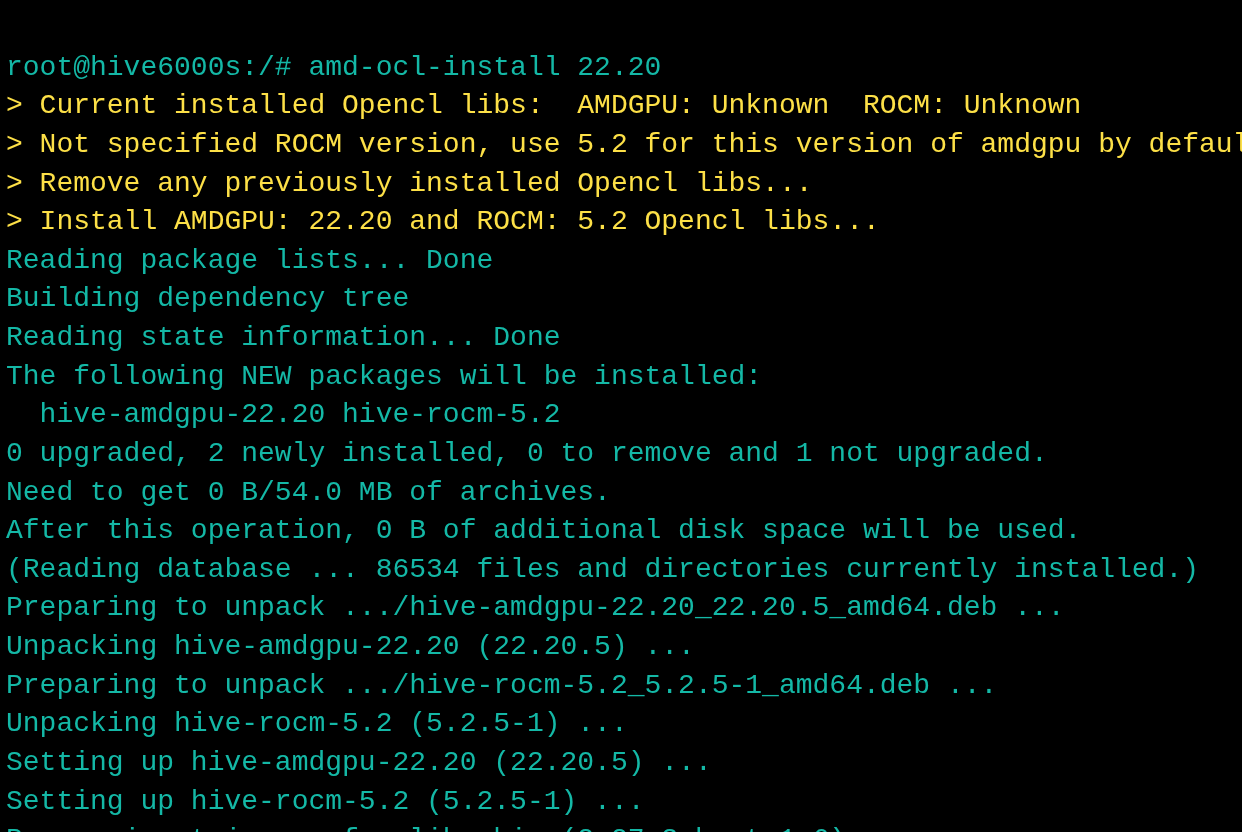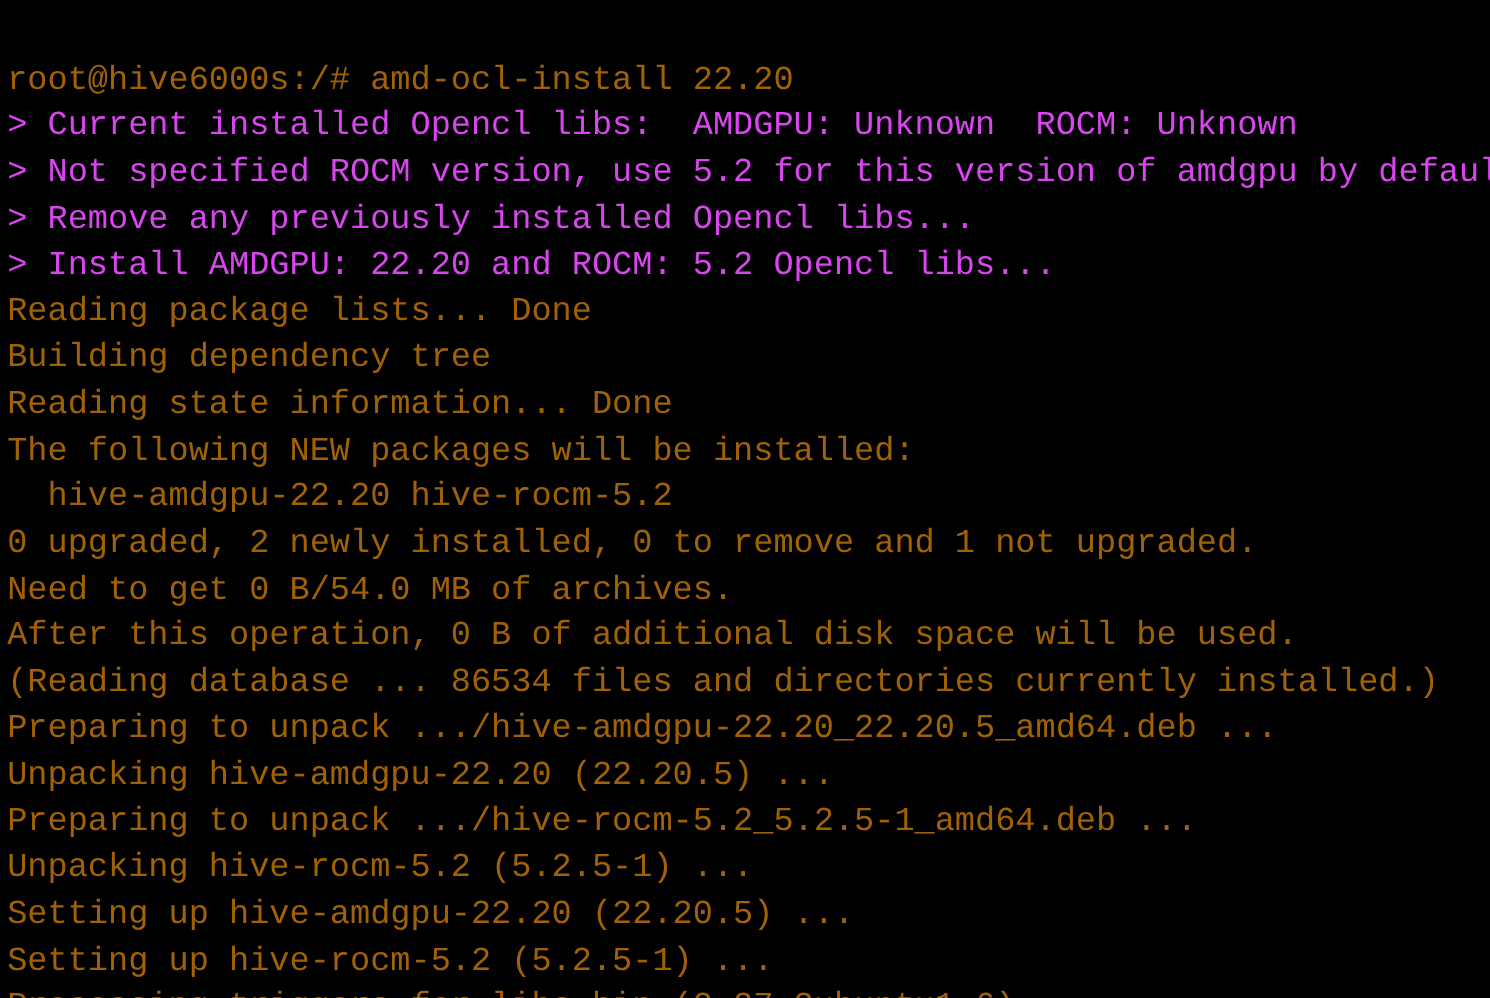--- a/index.html
+++ b/index.html
@@ -18,25 +18,25 @@
       line-height: 1.38;
       padding: 10px 6px;
     }
 
     .terminal {
       color: #ffffff;
       white-space: pre;
     }
 
     .cyan {
-      color: #d946ef;
+      color: #fde047;
     }
 
     .white {
-      color: #a16207;
+      color: #14b8a6;
     }
 
     .line {
       display: block;
     }
   </style>
 </head>
 <body>
 
 <div class="terminal">

